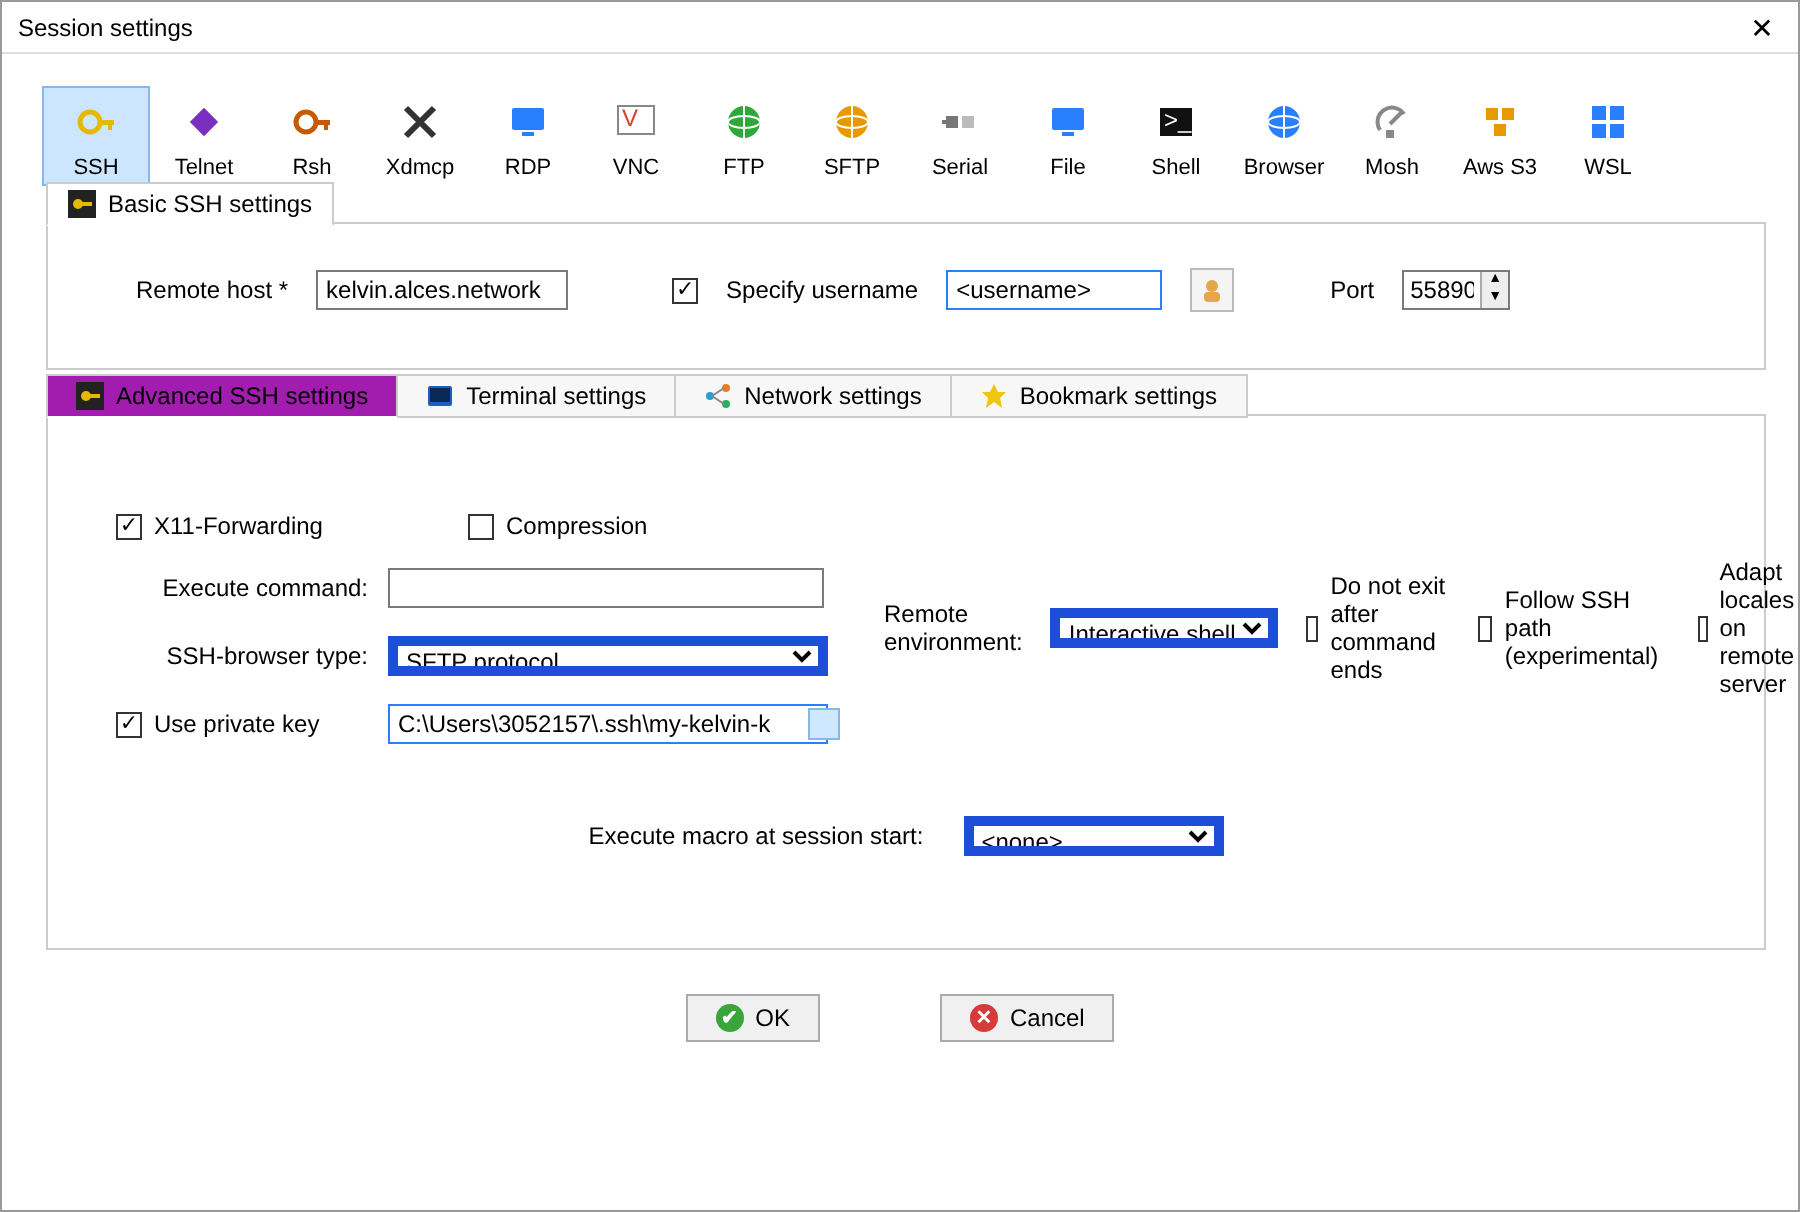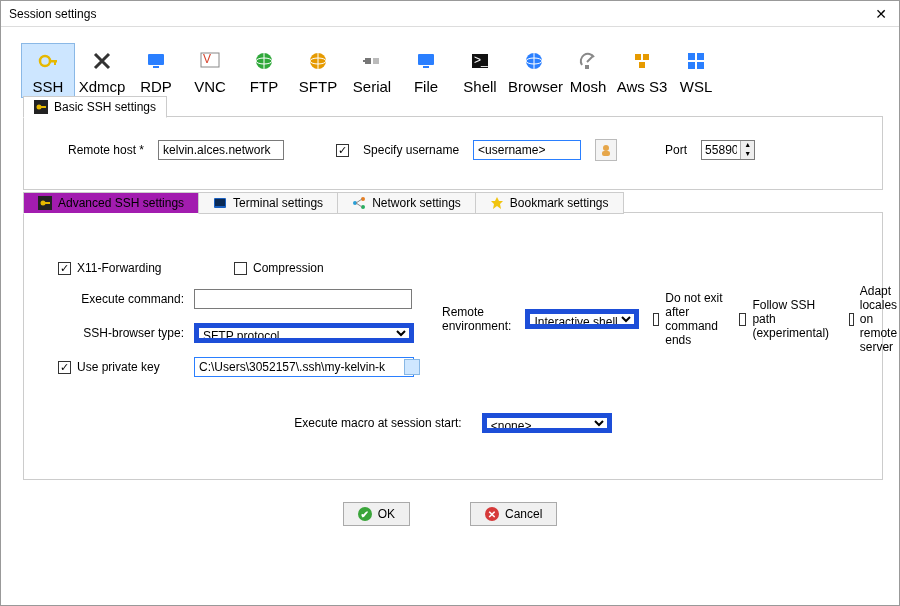--- a/index.html
+++ b/index.html
@@ -7,21 +7,21 @@
   .window { width: 900px; height: 606px; border: 1px solid #999; background: #fff; position: relative; }
   .titlebar { height: 26px; display: flex; align-items: center; justify-content: space-between; padding: 0 8px; border-bottom: 1px solid #ddd; }
   .titlebar .title { font-size: 12px; }
   .titlebar .close { width: 20px; height: 20px; text-align: center; cursor: pointer; font-size: 14px; line-height: 20px; }
   .content { padding: 12px 12px 0 12px; }
 
   .proto-row { display: flex; gap: 0; margin: 4px 0 18px 8px; }
   .proto { width: 54px; text-align: center; padding: 4px 0 2px 0; cursor: pointer; border: 1px solid transparent; }
   .proto.selected { background: #cde6ff; border: 1px solid #8ab8e6; }
   .proto .ico { height: 26px; display: flex; align-items: center; justify-content: center; }
-  .proto .lbl { margin-top: 4px; font-size: 15px; }
+  .proto .lbl { margin-top: 4px; font-size: 11px; }
 
   .tabbox { border: 1px solid #ccc; margin: 0 0 22px 10px; width: 860px; position: relative; padding: 22px 14px 13px 14px; }
   .tabbox .tab { position: absolute; top: -21px; left: -1px; height: 22px; border: 1px solid #ccc; border-bottom: 1px solid #fff; background: #fff; display: flex; align-items: center; padding: 0 10px; gap: 6px; }
   .tabbox .tabrow { position: absolute; top: -21px; left: -1px; display: flex; }
   .tabbox .tabrow .tabh { height: 22px; border: 1px solid #ccc; display: flex; align-items: center; padding: 0 14px; gap: 6px; background: #f7f7f7; cursor: pointer; border-left: none; }
   .tabbox .tabrow .tabh:first-child { border-left: 1px solid #ccc; }
   .tabbox .tabrow .tabh.active { background: #a21caf; border-bottom: 1px solid #fff; }
 
   .field-row { display: flex; align-items: center; gap: 8px; }
   input[type=text].tinput { border: 1px solid #7a7a7a; height: 20px; padding: 0 4px; }
@@ -69,20 +69,38 @@
               <circle cx="8" cy="11" r="5" fill="none" stroke="#e6b800" stroke-width="2.5"></circle>
               <rect x="12" y="10" width="8" height="2.5" fill="#e6b800"></rect>
               <rect x="17" y="12" width="2" height="3" fill="#e6b800"></rect>
             </svg>
           </div>
           <div class="lbl">SSH</div>
         </div>
         <div class="proto">
           <div class="ico">
             <svg width="22" height="22">
+              <rect x="6" y="6" width="10" height="10" fill="#7a2fbf" transform="rotate(45 11 11)"></rect>
+            </svg>
+          </div>
+          <div class="lbl">Telnet</div>
+        </div>
+        <div class="proto">
+          <div class="ico">
+            <svg width="22" height="22">
+              <circle cx="8" cy="11" r="5" fill="none" stroke="#c75a00" stroke-width="2.5"></circle>
+              <rect x="12" y="10" width="8" height="2.5" fill="#c75a00"></rect>
+              <rect x="17" y="12" width="2" height="3" fill="#c75a00"></rect>
+            </svg>
+          </div>
+          <div class="lbl">Rsh</div>
+        </div>
+        <div class="proto">
+          <div class="ico">
+            <svg width="22" height="22">
               <path d="M4 4 L18 18 M18 4 L4 18" stroke="#333333" stroke-width="3"></path>
             </svg>
           </div>
           <div class="lbl">Xdmcp</div>
         </div>
         <div class="proto">
           <div class="ico">
             <svg width="22" height="22">
               <rect x="3" y="4" width="16" height="11" fill="#2a7fff" rx="1"></rect>
               <rect x="8" y="16" width="6" height="2" fill="#2a7fff"></rect>

